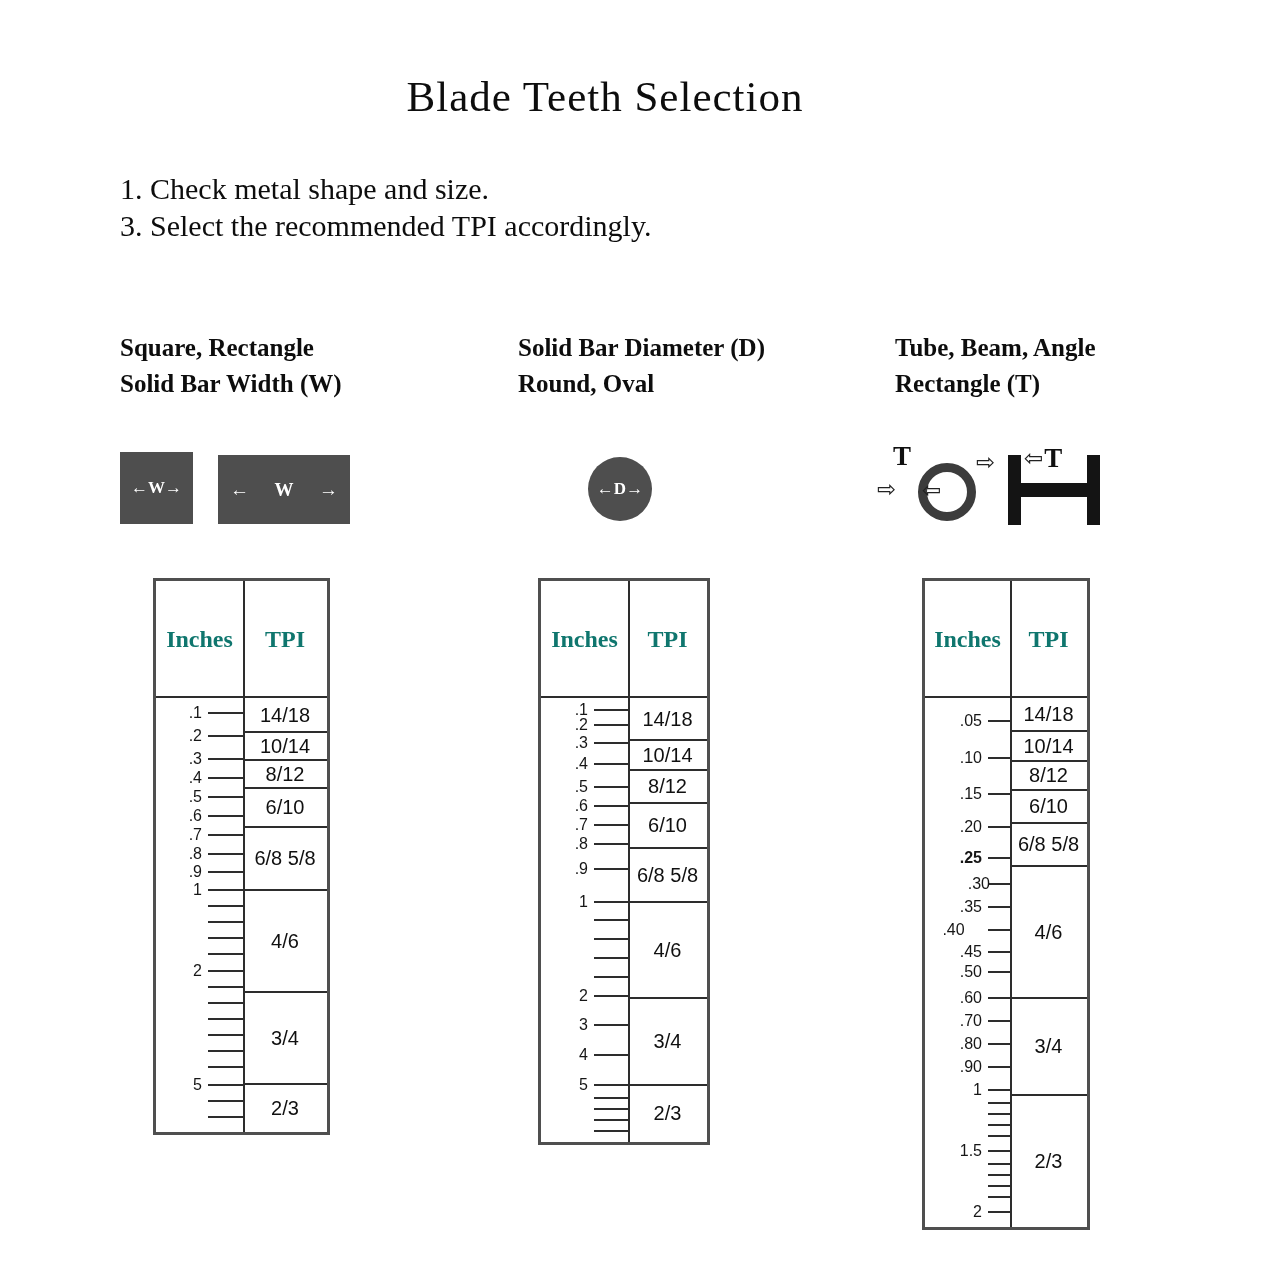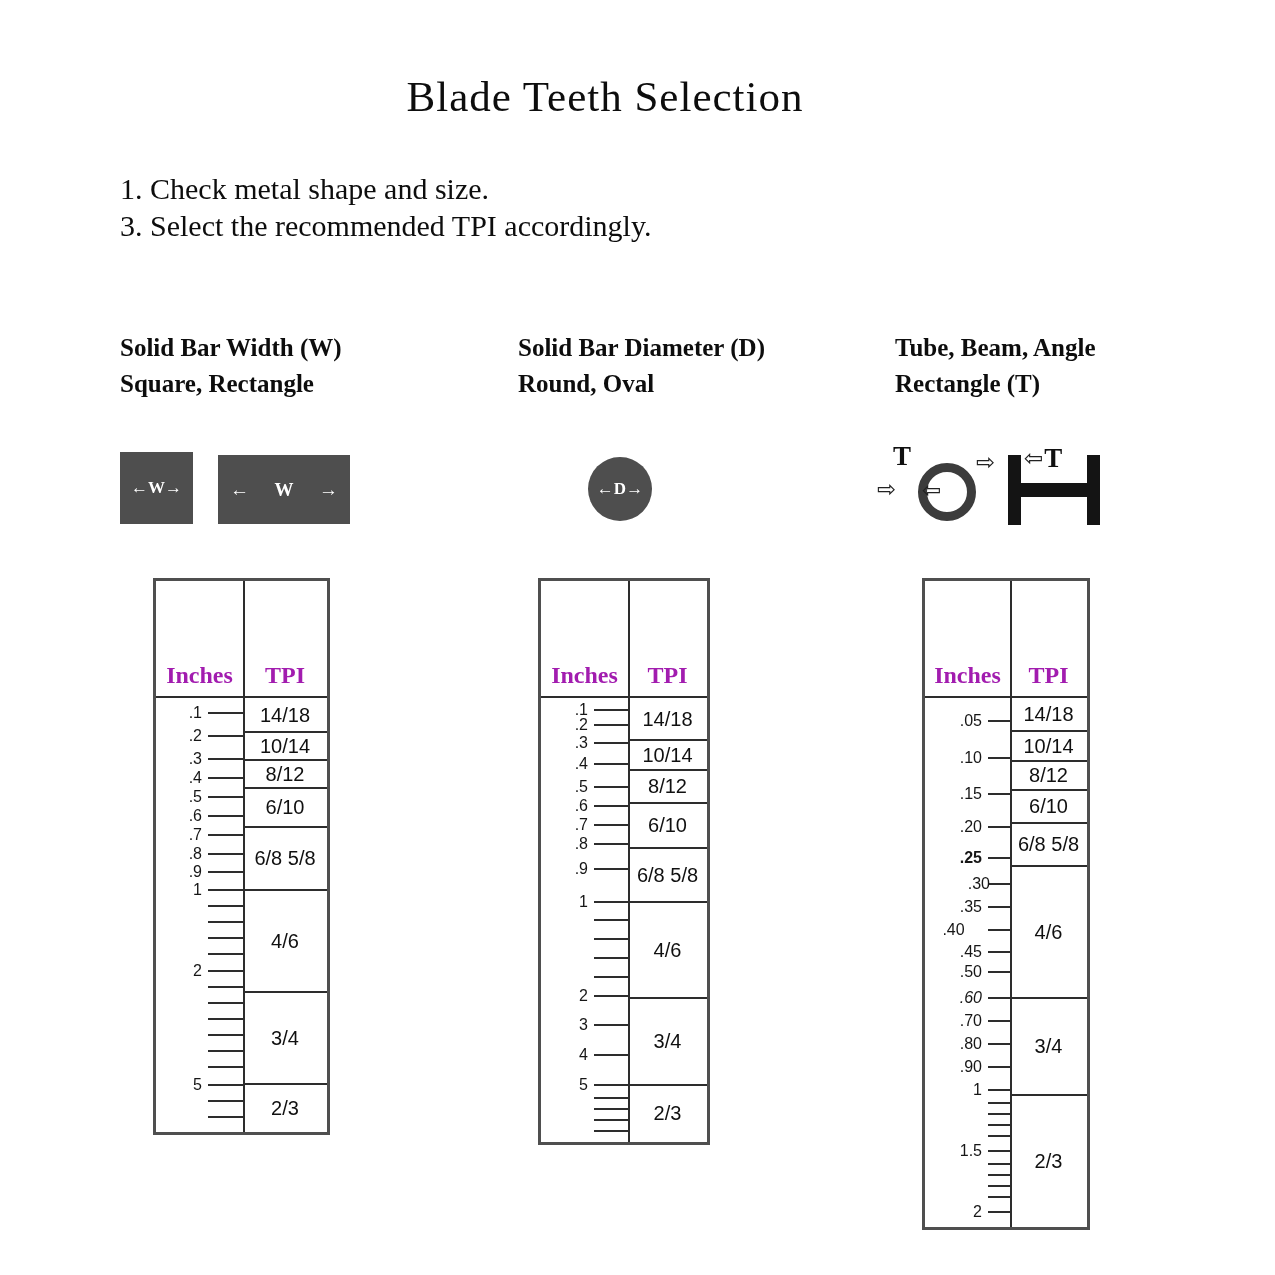--- a/index.html
+++ b/index.html
@@ -54,42 +54,42 @@
   .hbeam{position:absolute;left:1008px;top:455px;width:92px;height:70px;}
   .hbeam div{position:absolute;background:#141414;}
   .hb-l{left:0;top:0;width:13px;height:70px;}
   .hb-r{right:0;top:0;width:13px;height:70px;}
   .hb-m{left:13px;top:28px;width:66px;height:14px;}
 
   
   .tpi-table{
     position:absolute;border:3px solid #4f4f4f;box-sizing:border-box;background:#ffffff;
   }
-  .th{font:700 24px "Liberation Serif", serif;color:#a21caf;margin-top:36px;}
+  .th{font:700 24px "Liberation Serif", serif;color:#0f766e;}
   .tick-label{
     font-family:"Liberation Sans", sans-serif;font-size:16px;color:#161616;
     height:20px;line-height:20px;
   }
   .tpi-val{
     font-family:"Liberation Sans", sans-serif;font-size:20px;color:#101010;
   }
 </style>
 </head>
 <body>
 
 <div class="title">Blade Teeth Selection</div>
 
 <div class="instructions">
   <div>1. Check metal shape and size.</div>
   <div>3. Select the recommended TPI accordingly.</div>
 </div>
 
 <div class="heading" id="h1">
+  <div>Square, Rectangle</div>
   <div>Solid Bar Width (W)</div>
-  <div>Square, Rectangle</div>
 </div>
 <div class="heading" id="h2">
   <div>Solid Bar Diameter (D)</div>
   <div>Round, Oval</div>
 </div>
 <div class="heading" id="h3">
   <div>Tube, Beam, Angle</div>
   <div>Rectangle (T)</div>
 </div>
 
@@ -254,21 +254,21 @@
     <div class="tick-label" style="position: absolute; left: 0px; top: 293px; width: 57px; text-align: right; padding-left: 8px;">.30</div>
     <div style="position: absolute; left: 63px; top: 325px; width: 22px; height: 2px; background: rgb(45, 45, 45);"></div>
     <div class="tick-label" style="position: absolute; left: 0px; top: 316px; width: 57px; text-align: right;">.35</div>
     <div style="position: absolute; left: 63px; top: 348px; width: 22px; height: 2px; background: rgb(45, 45, 45);"></div>
     <div class="tick-label" style="position: absolute; left: 0px; top: 339px; width: 57px; text-align: center;">.40</div>
     <div style="position: absolute; left: 63px; top: 370px; width: 22px; height: 2px; background: rgb(45, 45, 45);"></div>
     <div class="tick-label" style="position: absolute; left: 0px; top: 361px; width: 57px; text-align: right;">.45</div>
     <div style="position: absolute; left: 63px; top: 390px; width: 22px; height: 2px; background: rgb(45, 45, 45);"></div>
     <div class="tick-label" style="position: absolute; left: 0px; top: 381px; width: 57px; text-align: right;">.50</div>
     <div style="position: absolute; left: 63px; top: 416px; width: 22px; height: 2px; background: rgb(45, 45, 45);"></div>
-    <div class="tick-label" style="position: absolute; left: 0px; top: 407px; width: 57px; text-align: right; font-style: italic;">.60</div>
+    <div class="tick-label" style="position: absolute; left: 0px; top: 407px; width: 57px; text-align: right;">.60</div>
     <div style="position: absolute; left: 63px; top: 439px; width: 22px; height: 2px; background: rgb(45, 45, 45);"></div>
     <div class="tick-label" style="position: absolute; left: 0px; top: 430px; width: 57px; text-align: right;">.70</div>
     <div style="position: absolute; left: 63px; top: 462px; width: 22px; height: 2px; background: rgb(45, 45, 45);"></div>
     <div class="tick-label" style="position: absolute; left: 0px; top: 453px; width: 57px; text-align: right;">.80</div>
     <div style="position: absolute; left: 63px; top: 485px; width: 22px; height: 2px; background: rgb(45, 45, 45);"></div>
     <div class="tick-label" style="position: absolute; left: 0px; top: 476px; width: 57px; text-align: right;">.90</div>
     <div style="position: absolute; left: 63px; top: 508px; width: 22px; height: 2px; background: rgb(45, 45, 45);"></div>
     <div class="tick-label" style="position: absolute; left: 0px; top: 499px; width: 57px; text-align: right;">1</div>
     <div style="position: absolute; left: 63px; top: 521px; width: 22px; height: 2px; background: rgb(45, 45, 45);"></div>
     <div style="position: absolute; left: 63px; top: 532px; width: 22px; height: 2px; background: rgb(45, 45, 45);"></div>

